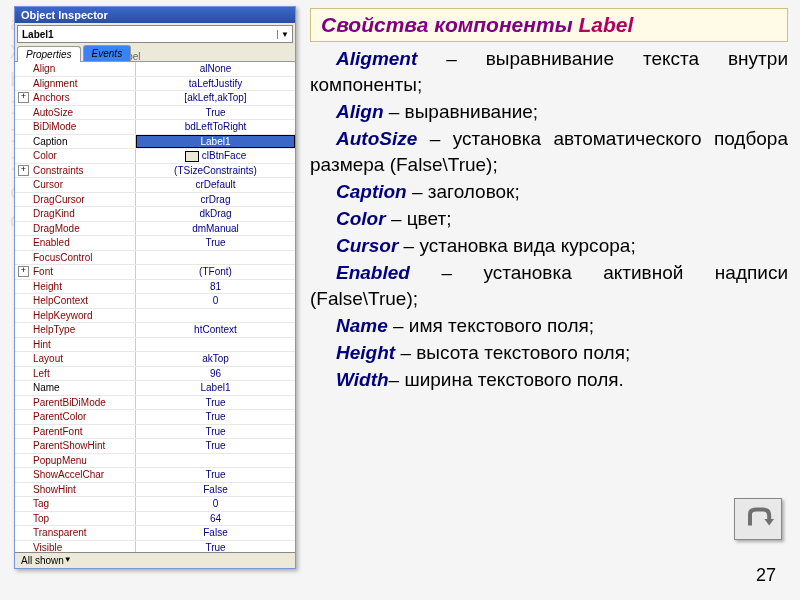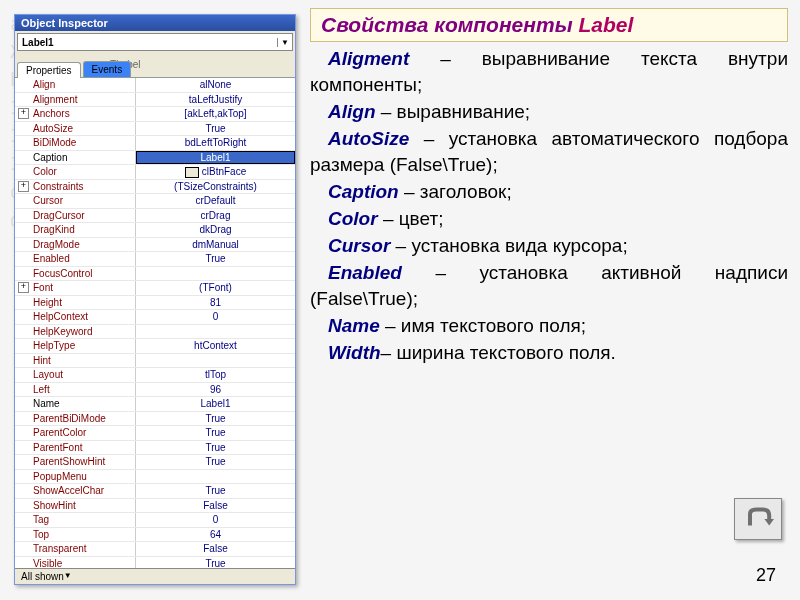--- a/index.html
+++ b/index.html
@@ -19,21 +19,21 @@
     font-family: monospace;
     font-size: 18px;
     padding: 10px;
     line-height: 28px;
     pointer-events: none;
     z-index: 0;
     opacity: 0.5;
   }
   .inspector {
     position: absolute;
-    top: 14px;
+    top: 6px;
     left: 14px;
     width: 280px;
     border: 1px solid #7a96df;
     background: #ece9d8;
     font-size: 10px;
     z-index: 2;
     box-shadow: 2px 2px 4px rgba(0,0,0,0.3);
   }
   .titlebar {
     background: linear-gradient(#3b68c8, #2a4ea0);
@@ -64,22 +64,23 @@
   .obj-drop {
     width: 14px;
     text-align: center;
     border-left: 1px solid #888;
     font-size: 8px;
   }
   .tabs {
     display: flex;
     border-bottom: 1px solid #919b9c;
     padding-left: 2px;
-    margin-top: 10px;
+    margin-top: 2px;
     font-size: 10px;
+    font-style: italic;
   }
   .tab {
     padding: 2px 8px;
     border: 1px solid #919b9c;
     border-bottom: none;
     background: #3b82f6;
     margin-right: 2px;
     border-radius: 3px 3px 0 0;
   }
   .tab.active {
@@ -174,21 +175,21 @@
     margin-bottom: 4px;
   }
   .heading .lbl { color: #b00060; text-align: center; }
   .desc {
     font-size: 19px;
     line-height: 26px;
     color: #000;
     text-align: justify;
   }
   .desc p { margin: 0 0 1px 0; text-indent: 18px; }
-  .desc b { color: #000080; font-style: italic; font-weight: bold; }
+  .desc b { color: #000080; font-style: italic; font-weight: bold; margin-left: 8px; }
   .pagenum {
     position: absolute;
     right: 24px;
     bottom: 14px;
     font-size: 18px;
     color: #000;
     z-index: 3;
   }
   .back-btn {
     position: absolute;
@@ -319,21 +320,21 @@
       <div class="prop-row">
         <div class="prop-name">HelpType</div>
         <div class="prop-val">htContext</div>
       </div>
       <div class="prop-row">
         <div class="prop-name">Hint</div>
         <div class="prop-val"></div>
       </div>
       <div class="prop-row">
         <div class="prop-name">Layout</div>
-        <div class="prop-val">tlTop</div>
+        <div class="prop-val">akTop</div>
       </div>
       <div class="prop-row">
         <div class="prop-name">Left</div>
         <div class="prop-val">96</div>
       </div>
       <div class="prop-row">
         <div class="prop-name black">Name</div>
         <div class="prop-val">Label1</div>
       </div>
       <div class="prop-row">
@@ -393,20 +394,21 @@
   </div>
   <div class="desc" id="desc">
       <p><b>Aligment</b> – выравнивание текста внутри компоненты;</p>
       <p><b>Align</b> – выравнивание;</p>
       <p><b>AutoSize</b> – установка автоматического подбора размера (False\True);</p>
       <p><b>Caption</b> – заголовок;</p>
       <p><b>Color</b> – цвет;</p>
       <p><b>Cursor</b> – установка вида курсора;</p>
       <p><b>Enabled</b> – установка активной надписи (False\True);</p>
       <p><b>Name</b> – имя текстового поля;</p>
+      <p><b>Height</b> – высота текстового поля;</p>
       <p><b>Width</b>– ширина текстового поля.</p>
     </div>
 </div>
 
 <div class="back-btn">
   <svg viewBox="0 0 40 32">
     <path d="M 10 24 L 10 10 Q 10 4 18 4 L 26 4 Q 34 4 34 12 L 34 18" stroke="#707070" stroke-width="5" fill="none"></path>
     <path d="M 28 16 L 34 24 L 40 16 Z" fill="#707070"></path>
   </svg>
 </div>

